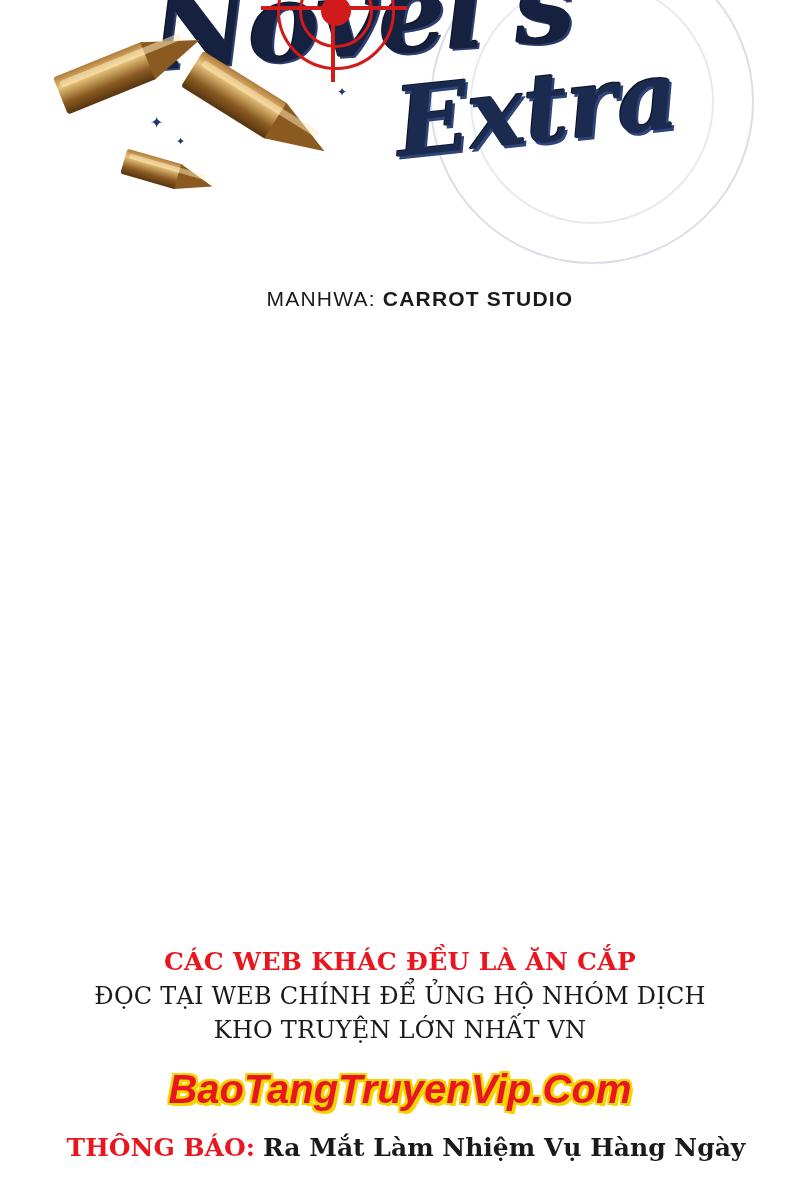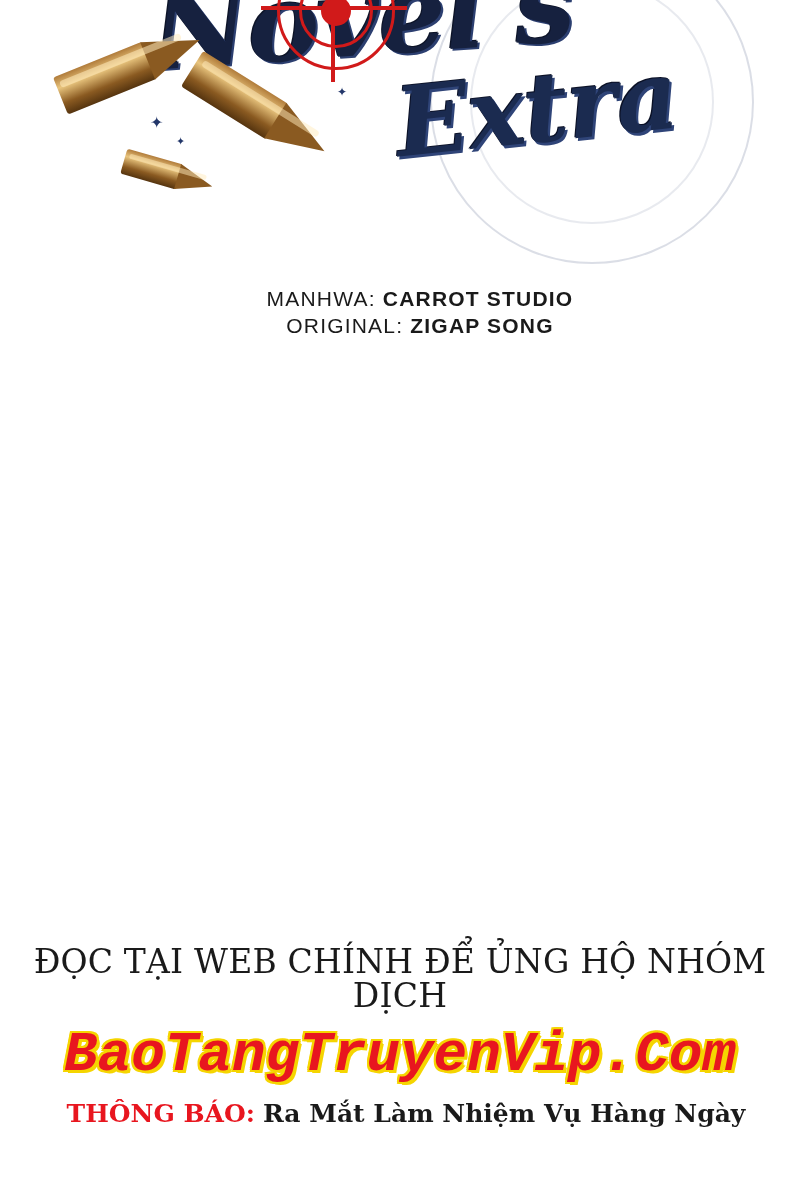--- a/index.html
+++ b/index.html
@@ -184,30 +184,30 @@
   .promo-red {
     font-family: "DejaVu Serif", serif;
     font-weight: bold;
     font-size: 25px;
     color: #e8161f;
     letter-spacing: 0.3px;
     line-height: 34px;
   }
   .promo-dark {
     font-family: "DejaVu Serif", serif;
-    font-size: 33px;
+    font-size: 24px;
     color: #1a1a1a;
     line-height: 34px;
     letter-spacing: 0.2px;
   }
   .promo-site {
-    font-family: Liberation Mono, monospace;
+    font-family: Liberation Sans, sans-serif;
     font-weight: bold;
     font-style: italic;
-    font-size: 56px;
+    font-size: 40px;
     color: #e8161f;
     line-height: 72px;
     margin-top: 6px;
     text-shadow:
       2px 0 0 #f5d500, -2px 0 0 #f5d500, 0 2px 0 #f5d500, 0 -2px 0 #f5d500,
       2px 2px 0 #f5d500, -2px 2px 0 #f5d500, 2px -2px 0 #f5d500, -2px -2px 0 #f5d500,
       3px 3px 0 #f5d500;
     white-space: nowrap;
   }
   .promo-notice {
@@ -262,26 +262,24 @@
   <div class="sparkle" style="left:150px; top:115px;">✦</div>
   <div class="sparkle" style="left:176px; top:136px; font-size:11px;">✦</div>
   <div class="sparkle" style="left:337px; top:86px; font-size:12px;">✦</div>
 </div>
 
 <div class="credits">
   <div class="credit-line">
     <span class="role">MANHWA:</span>
     <span class="who">CARROT STUDIO</span>
   </div>
-  <div class="credit-line">
-    <span class="role">ORIGINAL:</span>
-    <span class="who">ZIGAP SONG</span>
-  </div>
 </div>
 
 <div class="promo">
+  <div class="promo-red">CÁC WEB KHÁC ĐỀU LÀ ĂN CẮP</div>
   <div class="promo-dark">ĐỌC TẠI WEB CHÍNH ĐỂ ỦNG HỘ NHÓM DỊCH</div>
+  <div class="promo-dark">KHO TRUYỆN LỚN NHẤT VN</div>
   <div class="promo-site">BaoTangTruyenVip.Com</div>
   <div class="promo-notice">
     <span class="label">THÔNG BÁO:</span>
     <span class="body">Ra Mắt Làm Nhiệm Vụ Hàng Ngày</span>
   </div>
 </div>
 
 </body></html>

